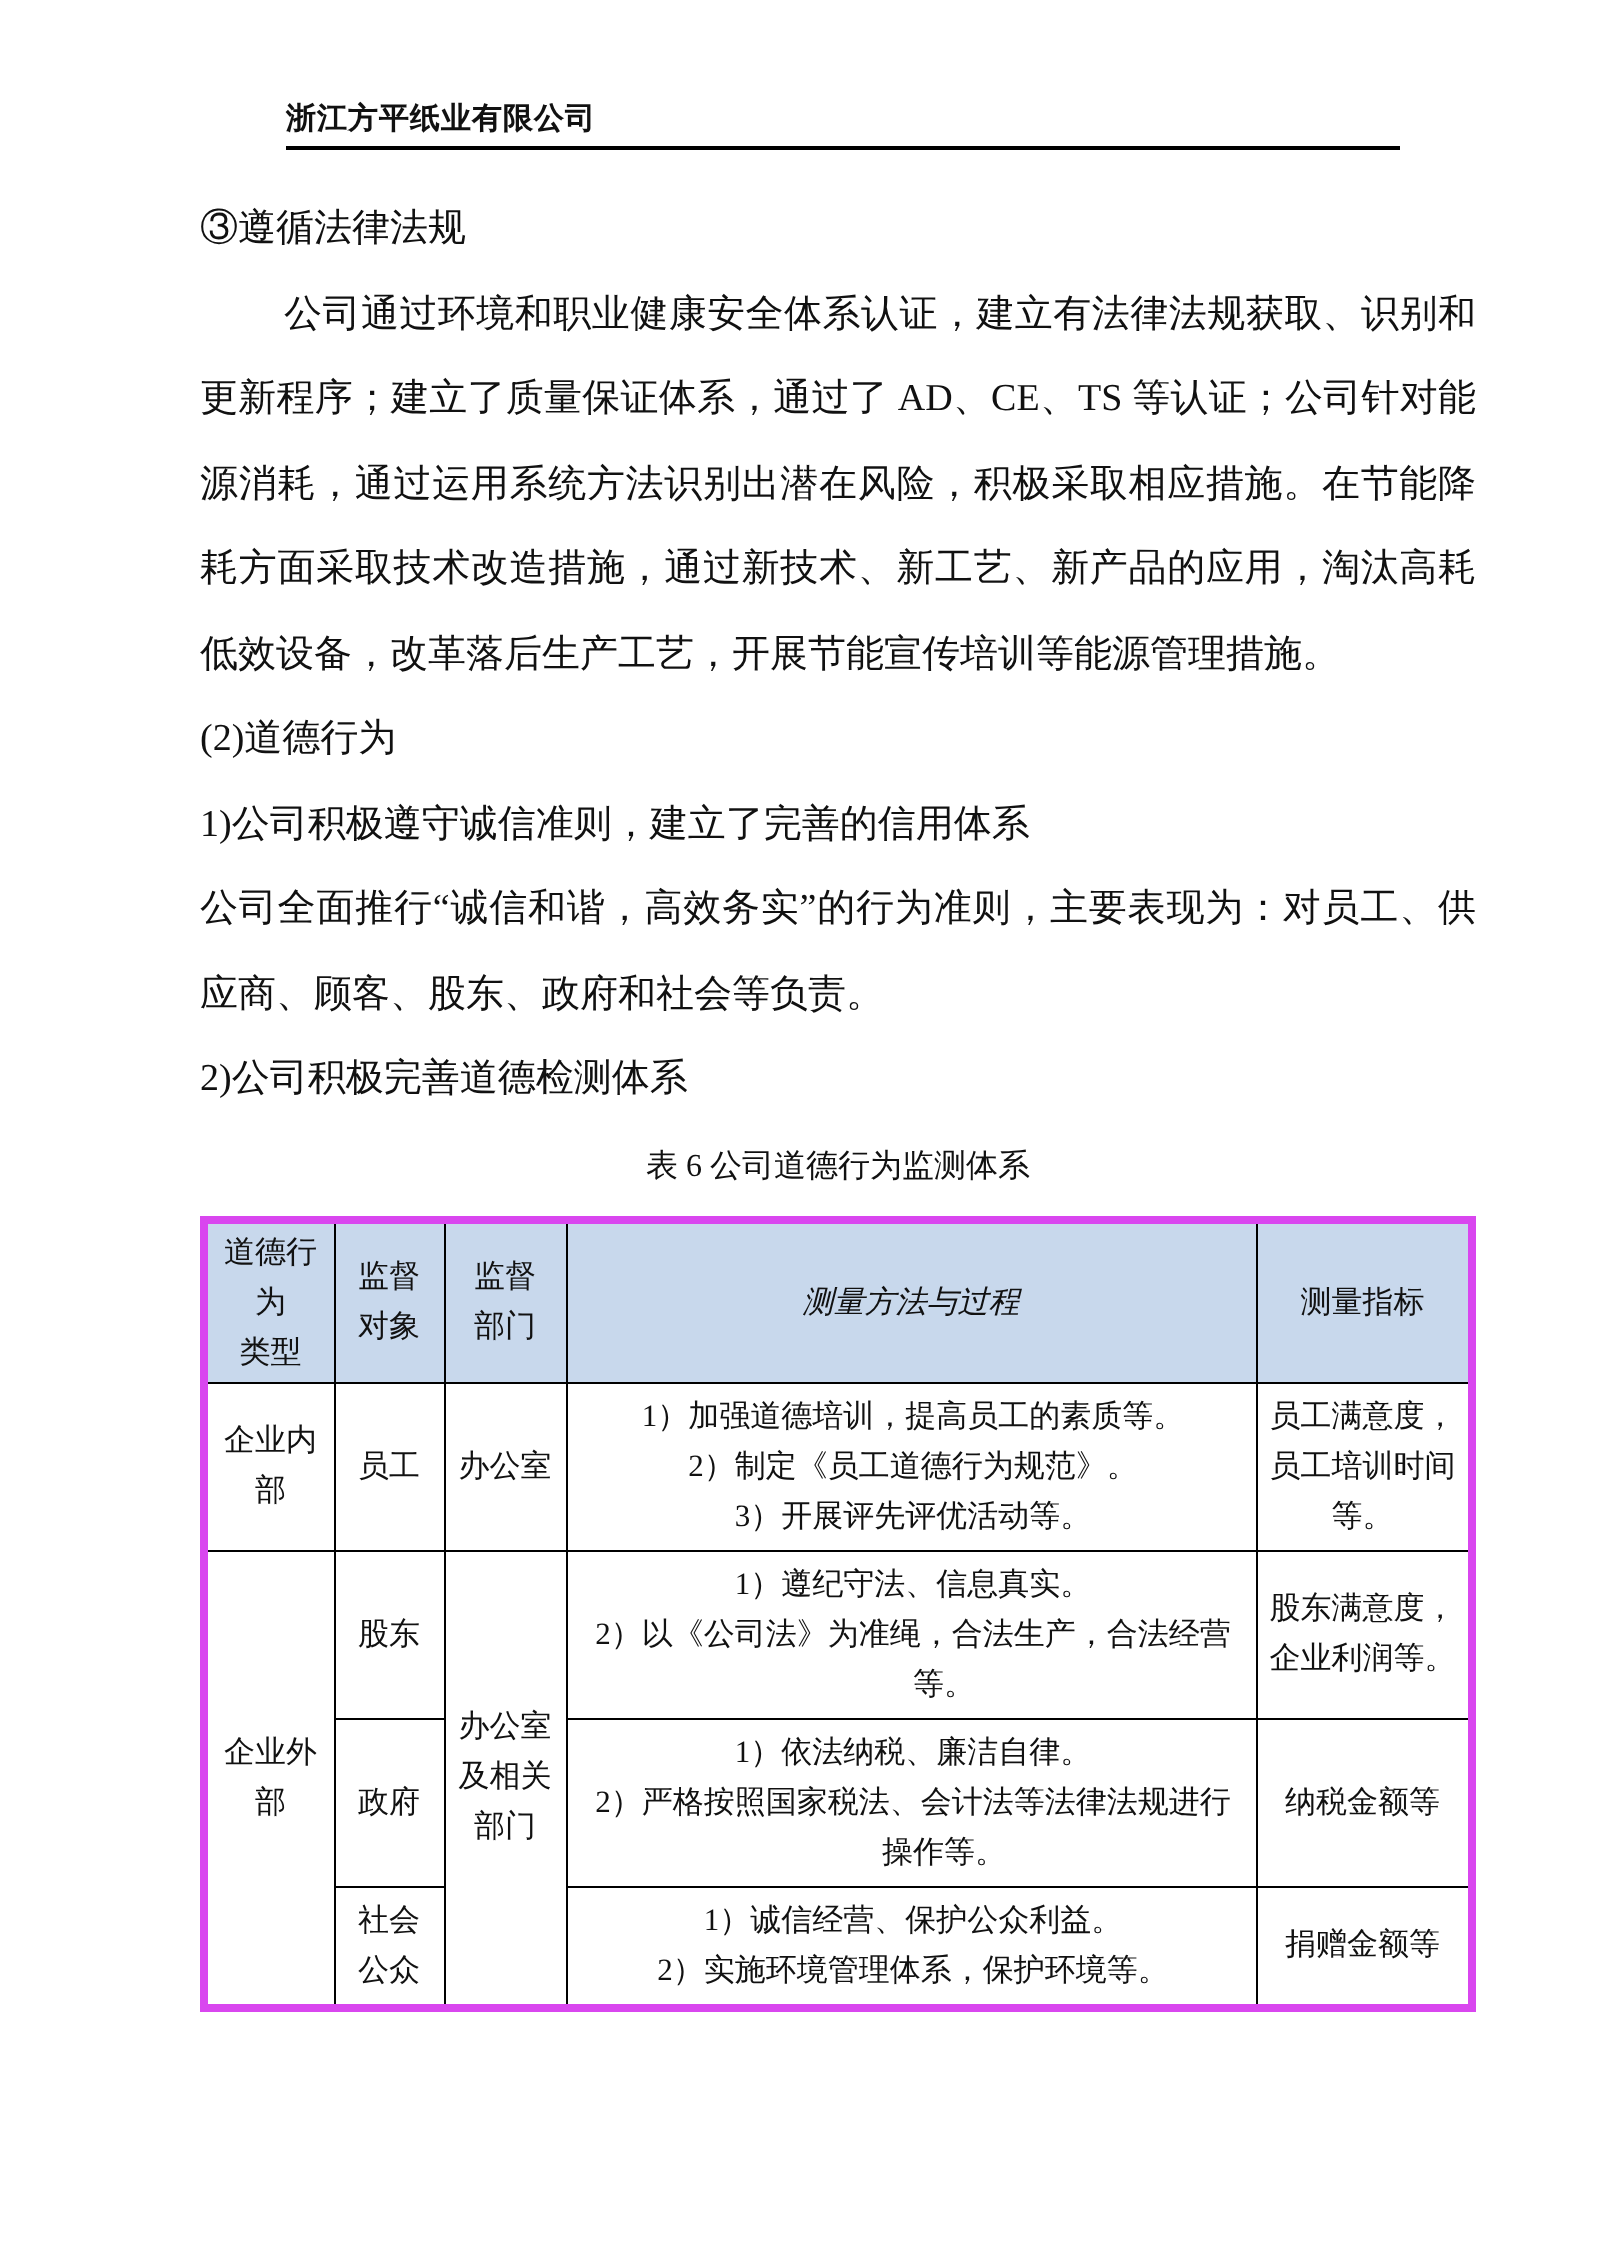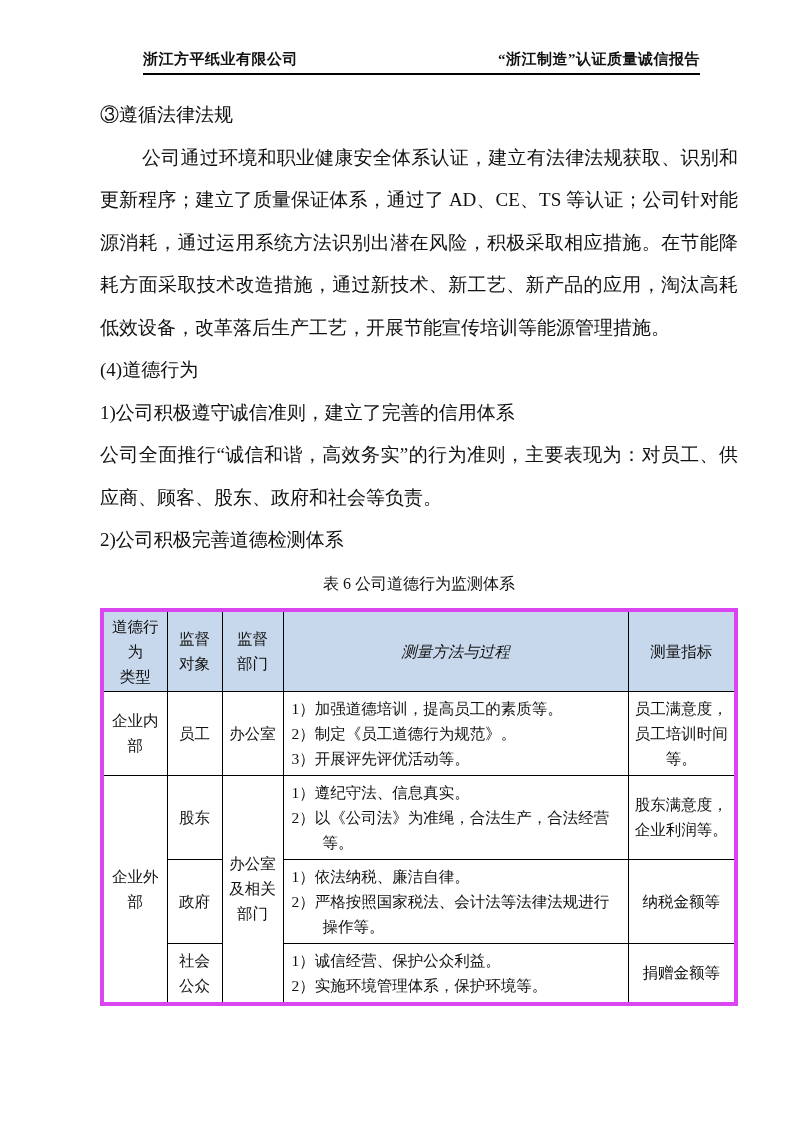--- a/index.html
+++ b/index.html
@@ -58,21 +58,21 @@
     white-space:pre-line;
     text-align:center;
     padding:2px 1px;
   }
   td.cell-center{
     white-space:pre-line;
     text-align:center;
     padding:2px 1px;
   }
   td.cell-methods{
-    text-align:left;
+    text-align:center;
     padding:4px 6px 4px 8px;
     line-height:25.5px;
   }
   .method-item{
     padding-left:2em;
     text-indent:-2em;
   }
   .page-footer{
     position:absolute;
     top:1028px;left:0;width:100%;
@@ -80,27 +80,26 @@
     font-size:13px;
   }
 </style>
 </head>
 <body>
 
 <div class="page">
 
   <div class="page-header">
     <span>浙江方平纸业有限公司</span>
-    <span>“浙江制造”认证质量诚信报告</span>
   </div>
 
   <div class="content">
     <p class="para">③遵循法律法规</p>
     <p class="para indent">公司通过环境和职业健康安全体系认证，建立有法律法规获取、识别和更新程序；建立了质量保证体系，通过了 AD、CE、TS 等认证；公司针对能源消耗，通过运用系统方法识别出潜在风险，积极采取相应措施。在节能降耗方面采取技术改造措施，通过新技术、新工艺、新产品的应用，淘汰高耗低效设备，改革落后生产工艺，开展节能宣传培训等能源管理措施。</p>
-    <p class="para">(4)道德行为</p>
+    <p class="para">(2)道德行为</p>
     <p class="para">1)公司积极遵守诚信准则，建立了完善的信用体系</p>
     <p class="para">公司全面推行“诚信和谐，高效务实”的行为准则，主要表现为：对员工、供应商、顾客、股东、政府和社会等负责。</p>
     <p class="para">2)公司积极完善道德检测体系</p>
 
     <div class="table-caption">表 6 公司道德行为监测体系</div>
 
     <table class="ethics">
       <colgroup>
         <col style="width:65px">
         <col style="width:55px">

